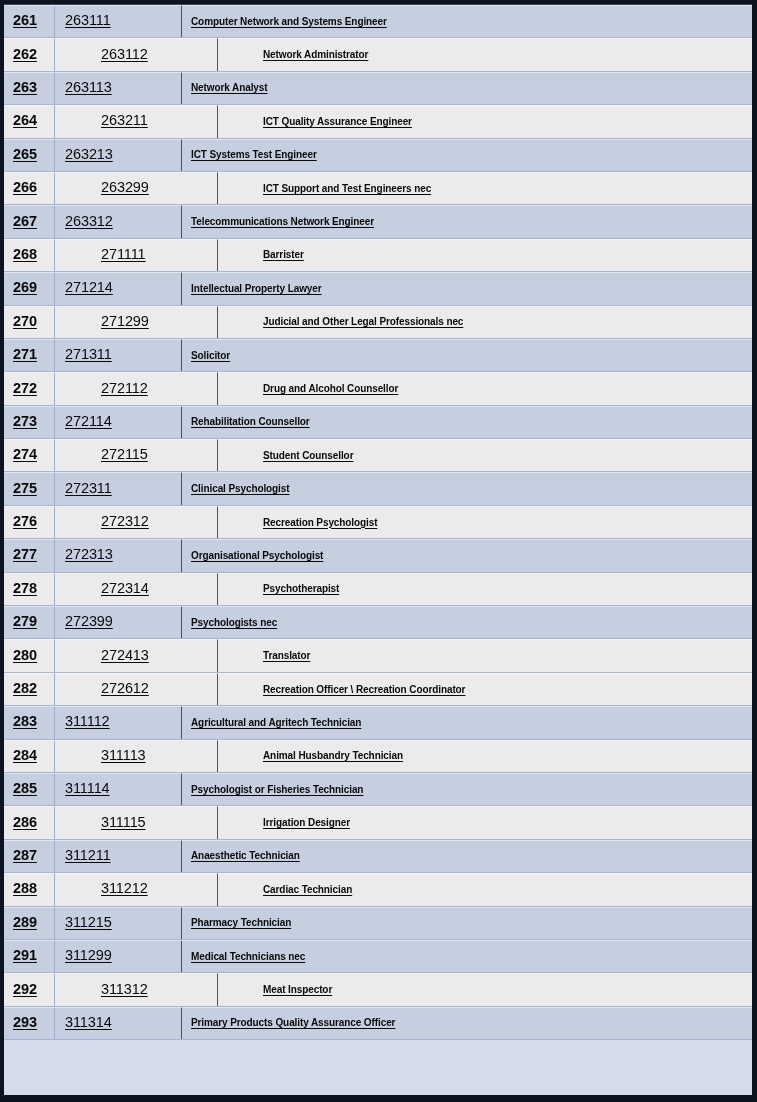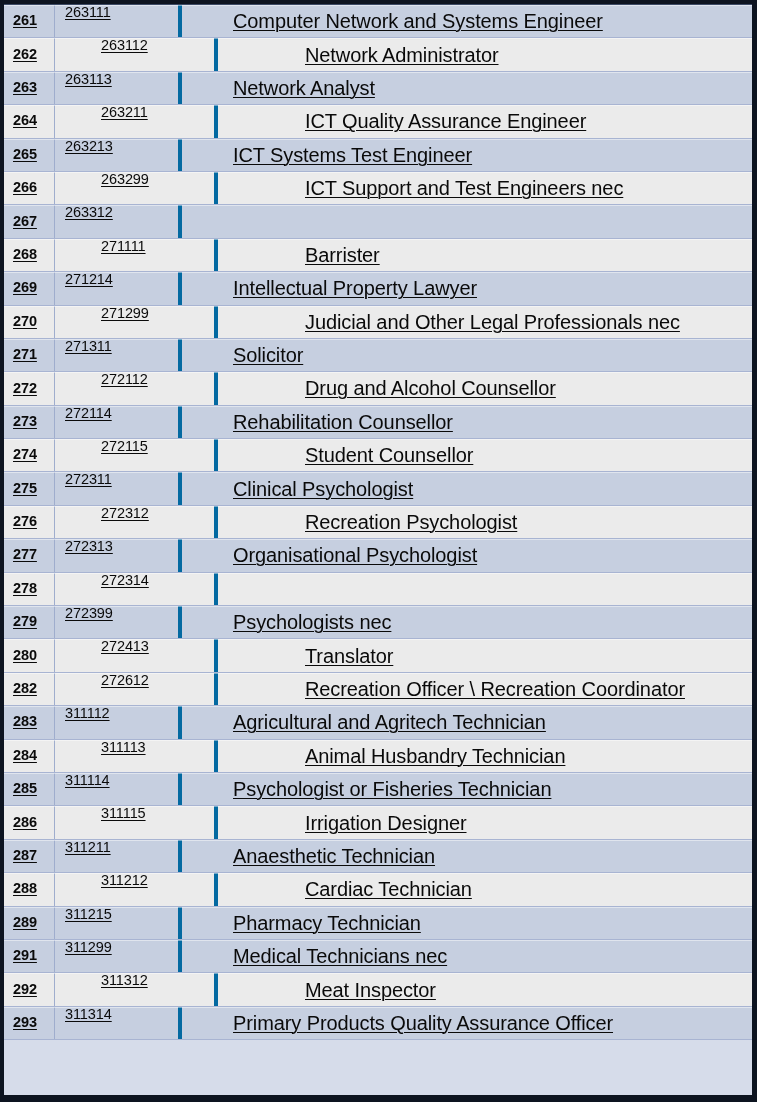--- a/index.html
+++ b/index.html
@@ -59,23 +59,24 @@
     border-right: 1px solid #9fadcd;
     height: 100%;
     display: flex;
     align-items: center;
   }
 
   .cell-code {
     width: 127px;
     flex: 0 0 127px;
     padding-left: 10px;
-    border-right: 4px solid #0369a1;
+    border-right: 1px solid #0369a1;
     height: 100%;
     display: flex;
+    align-items: center;
   }
 
   .cell-title {
     flex: 1 1 auto;
     padding-left: 9px;
     height: 100%;
     display: flex;
     align-items: center;
     overflow: hidden;
     white-space: nowrap;
@@ -85,21 +86,21 @@
     color: #0a0a0a;
     font-size: 14.5px;
     line-height: 1.1;
     text-decoration: underline;
     text-underline-offset: 2px;
     text-decoration-thickness: 1px;
     letter-spacing: -0.1px;
   }
   .txt-index { font-weight: bold; font-size: 14.5px; }
   .txt-code  { font-weight: normal; font-size: 14.5px; }
-  .txt-title { font-weight: normal; font-size: 20px; margin-left: 42px; }
+  .txt-title { font-weight: bold; font-size: 10px; }
 </style>
 </head>
 <body>
 
 <div id="frame">
   <div id="table-surface">
 
   <div class="row alt-blue">
         <div class="cell-index">
           <span class="txt txt-index">261</span>
@@ -166,20 +167,23 @@
           <span class="txt txt-title">ICT Support and Test Engineers nec</span>
         </div>
       </div>
       <div class="row alt-blue">
         <div class="cell-index">
           <span class="txt txt-index">267</span>
         </div>
         <div class="cell-code">
           <span class="txt txt-code">263312</span>
         </div>
+        <div class="cell-title">
+          <span class="txt txt-title">Telecommunications Network Engineer</span>
+        </div>
       </div>
       <div class="row alt-white">
         <div class="cell-index">
           <span class="txt txt-index">268</span>
         </div>
         <div class="cell-code">
           <span class="txt txt-code">271111</span>
         </div>
         <div class="cell-title">
           <span class="txt txt-title">Barrister</span>
@@ -283,20 +287,23 @@
         <div class="cell-title">
           <span class="txt txt-title">Organisational Psychologist</span>
         </div>
       </div>
       <div class="row alt-white">
         <div class="cell-index">
           <span class="txt txt-index">278</span>
         </div>
         <div class="cell-code">
           <span class="txt txt-code">272314</span>
+        </div>
+        <div class="cell-title">
+          <span class="txt txt-title">Psychotherapist</span>
         </div>
       </div>
       <div class="row alt-blue">
         <div class="cell-index">
           <span class="txt txt-index">279</span>
         </div>
         <div class="cell-code">
           <span class="txt txt-code">272399</span>
         </div>
         <div class="cell-title">

